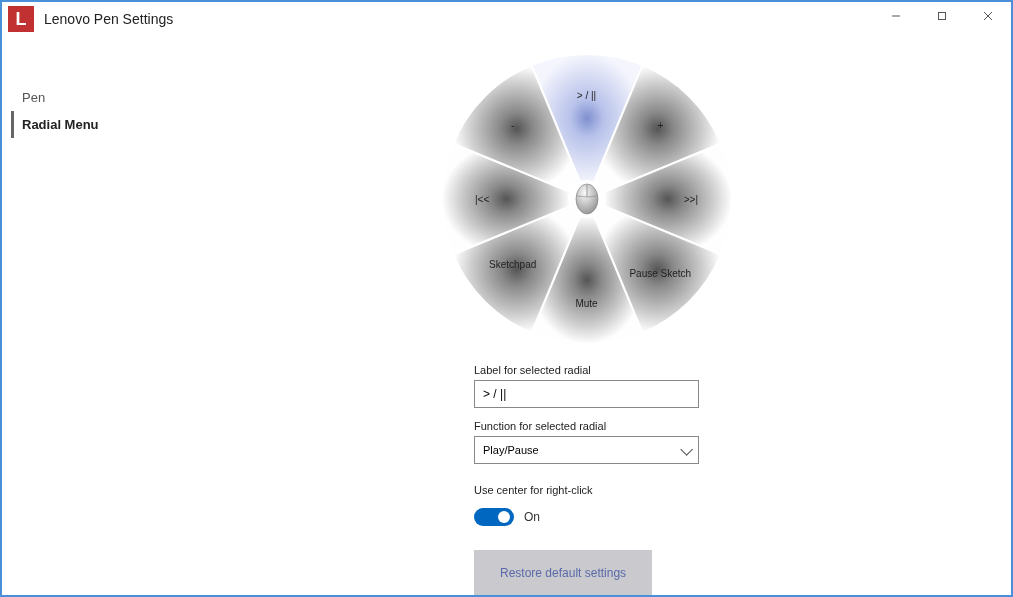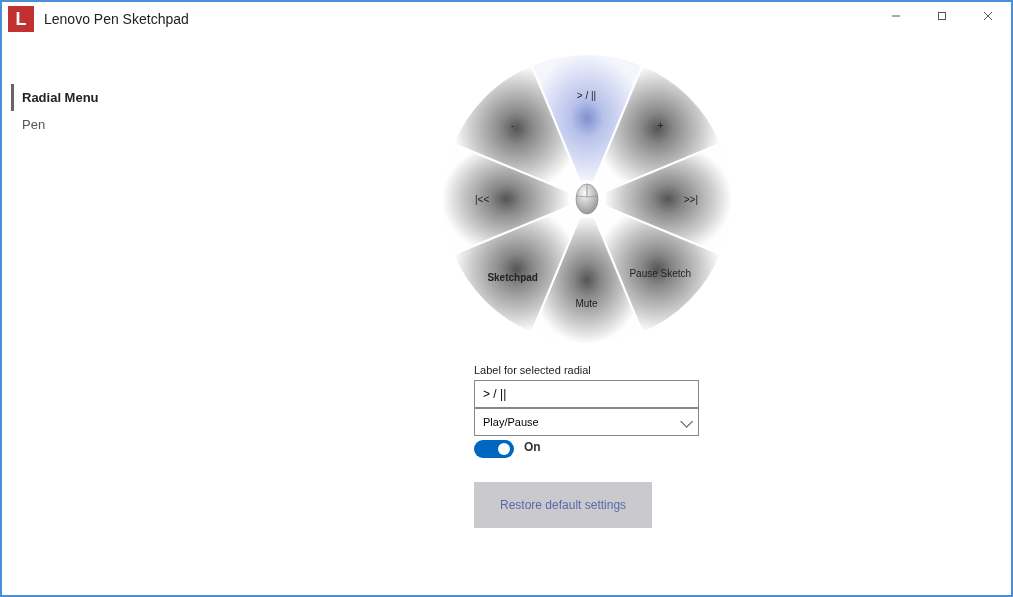--- a/index.html
+++ b/index.html
@@ -158,23 +158,22 @@
       top: 11px;
       width: 8px;
       height: 8px;
       border-right: 1.5px solid #555;
       border-bottom: 1.5px solid #555;
       transform: rotate(45deg) translateY(-3px);
       pointer-events: none;
     }
     .toggle-row {
       display: flex;
-      align-items: flex-start;
-      margin-top: 4px;
-      font-weight: bold;
+      align-items: center;
+      margin-top: 12px;
     }
     .toggle {
       width: 40px;
       height: 18px;
       border-radius: 9px;
       background: #0067c0;
       position: relative;
       cursor: pointer;
       margin-right: 10px;
     }
@@ -200,21 +199,21 @@
       font-size: 12px;
       border: none;
       cursor: pointer;
     }
   </style>
 </head>
 <body>
 
 <div class="titlebar">
   <div class="app-icon">L</div>
-  <div class="app-title">Lenovo Pen Sketchpad</div>
+  <div class="app-title">Lenovo Pen Settings</div>
   <div class="window-controls">
     <div class="win-btn">
       <svg width="10" height="10" viewBox="0 0 10 10">
           <line x1="1" y1="5" x2="9" y2="5" stroke="#555" stroke-width="1"></line>
         </svg>
     </div>
     <div class="win-btn">
       <svg width="10" height="10" viewBox="0 0 10 10">
           <rect x="1.5" y="1.5" width="7" height="7" fill="none" stroke="#555" stroke-width="1"></rect>
         </svg>
@@ -223,22 +222,22 @@
       <svg width="10" height="10" viewBox="0 0 10 10">
           <line x1="1" y1="1" x2="9" y2="9" stroke="#555" stroke-width="1"></line>
           <line x1="9" y1="1" x2="1" y2="9" stroke="#555" stroke-width="1"></line>
         </svg>
     </div>
   </div>
 </div>
 
 <div class="content">
   <div class="sidebar">
+    <div class="nav-item">Pen</div>
     <div class="nav-item active">Radial Menu</div>
-    <div class="nav-item">Pen</div>
   </div>
 
   <div class="main">
 
     <div class="radial-container">
       <svg viewBox="0 0 290 290">
         <defs>
           <radialGradient id="wedgeGrad" cx="50%" cy="50%" r="50%">
             <stop offset="0%" stop-color="#555"></stop>
             <stop offset="25%" stop-color="#888"></stop>
@@ -265,43 +264,45 @@
             <path d="M 128.37016841479684 151.88830178257163 L 11.037467785863413 200.48909769293803 A 145 145 0 0 1 11.037467785863385 89.51090230706205 L 128.37016841479684 138.1116982174284 A 18 18 0 0 0 128.37016841479684 151.88830178257163 Z" class="wedge"></path>
             <path d="M 128.37016841479684 138.1116982174284 L 11.037467785863385 89.51090230706205 A 145 145 0 0 1 89.51090230706203 11.037467785863413 L 138.1116982174284 128.37016841479684 A 18 18 0 0 0 128.37016841479684 138.1116982174284 Z" class="wedge"></path>
           </g>
       </svg>
       <div id="wedge-labels">
           <div class="wedge-label" style="left: 145px; top: 40.6px;">&gt; / ||</div>
           <div class="wedge-label" style="left: 218.822px; top: 71.1781px;">+</div>
           <div class="wedge-label" style="left: 249.4px; top: 145px;">&gt;&gt;|</div>
           <div class="wedge-label" style="left: 218.822px; top: 218.822px;">Pause Sketch</div>
           <div class="wedge-label" style="left: 145px; top: 249.4px; text-align: center;">Mute</div>
-          <div class="wedge-label" style="left: 71.1781px; top: 223px; font-weight: bold;">Sketchpad</div>
+          <div class="wedge-label" style="left: 71.1781px; top: 210px;">Sketchpad</div>
           <div class="wedge-label" style="left: 40.6px; top: 145px;">|&lt;&lt;</div>
           <div class="wedge-label" style="left: 71.1781px; top: 71.1781px;">-</div>
         </div>
       <div class="center-hub">
         <svg width="34" height="34" viewBox="0 0 34 34">
           <ellipse cx="17" cy="17" rx="11" ry="15" fill="url(#hubGrad)" stroke="#777" stroke-width="0.6"></ellipse>
           <line x1="17" y1="3" x2="17" y2="15" stroke="#888" stroke-width="0.8"></line>
           <path d="M 7 14 Q 17 16 27 14" fill="none" stroke="#888" stroke-width="0.6"></path>
         </svg>
       </div>
     </div>
 
     <div class="form-section">
       <div class="form-label">Label for selected radial</div>
       <input class="text-input" type="text" value="&gt; / ||" style="">
 
+      <div class="form-label">Function for selected radial</div>
       <div class="select-wrap">
         <select class="select-input">
           <option>Play/Pause</option>
         </select>
       </div>
 
+      <div class="form-label" style="margin-top:20px">Use center for right-click</div>
       <div class="toggle-row">
         <div class="toggle"></div>
         <span class="toggle-label">On</span>
       </div>
 
       <button class="restore-btn">Restore default settings</button>
     </div>
 
   </div>
 </div>

